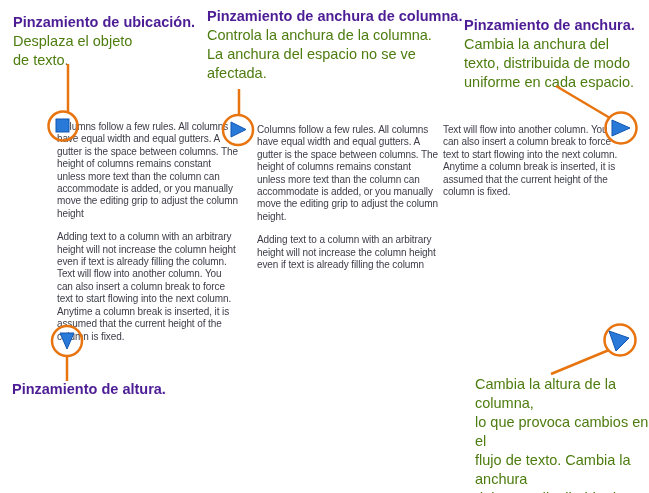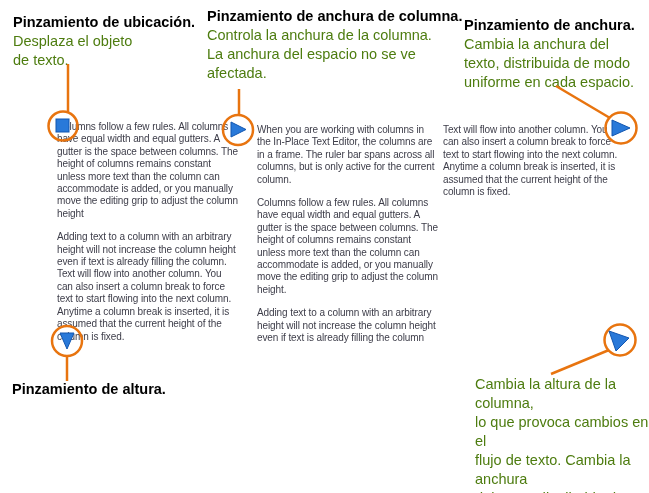--- a/index.html
+++ b/index.html
@@ -2,21 +2,21 @@
 <html><head>
 <meta charset="utf-8">
 <style>
   html,body{margin:0;padding:0;background:#fff;}
   .canvas{
     position:relative;width:649px;height:493px;background:#ffffff;overflow:hidden;
     font-family:"Liberation Sans", sans-serif;
   }
   .callout{position:absolute;}
   .callout .title{
-    font-size:14.5px;font-weight:bold;color:#000000;line-height:19px;white-space:pre-line;
+    font-size:14.5px;font-weight:bold;color:#4c1d95;line-height:19px;white-space:pre-line;
   }
   .callout .body{
     font-size:14.5px;color:#4d7c0f;line-height:19px;white-space:pre-line;
   }
   .text-col{
     position:absolute;width:212px;color:#3d3d49;
     font-size:10px;line-height:12.4px;letter-spacing:-0.1px;
   }
   .text-col p{margin:0 0 11px 0;white-space:pre-line;}
   .overlay{position:absolute;left:0;top:0;width:649px;height:493px;pointer-events:none;}
@@ -39,25 +39,20 @@
 height will not increase the column height
 even if text is already filling the column.
 Text will flow into another column. You
 can also insert a column break to force
 text to start flowing into the next column.
 Anytime a column break is inserted, it is
 assumed that the current height of the
 column is fixed.</p>
   </div>
   <div class="text-col" style="left:257px;top:124px;">
-    <p>When you are working with columns in
-the In-Place Text Editor, the columns are
-in a frame. The ruler bar spans across all
-columns, but is only active for the current
-column.</p>
     <p>Columns follow a few rules. All columns
 have equal width and equal gutters. A
 gutter is the space between columns. The
 height of columns remains constant
 unless more text than the column can
 accommodate is added, or you manually
 move the editing grip to adjust the column
 height.</p>
     <p>Adding text to a column with an arbitrary
 height will not increase the column height

